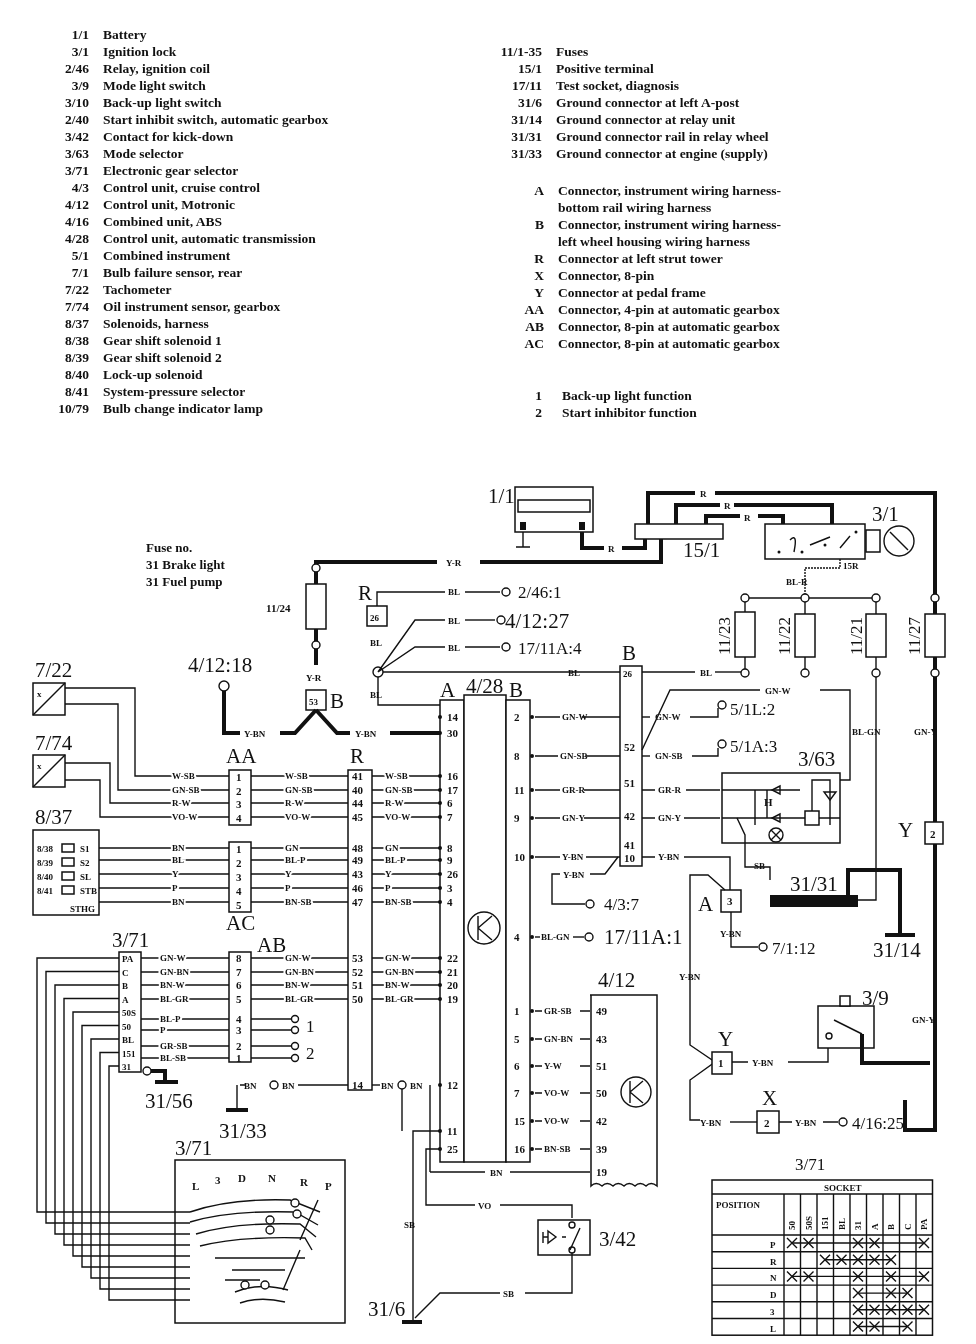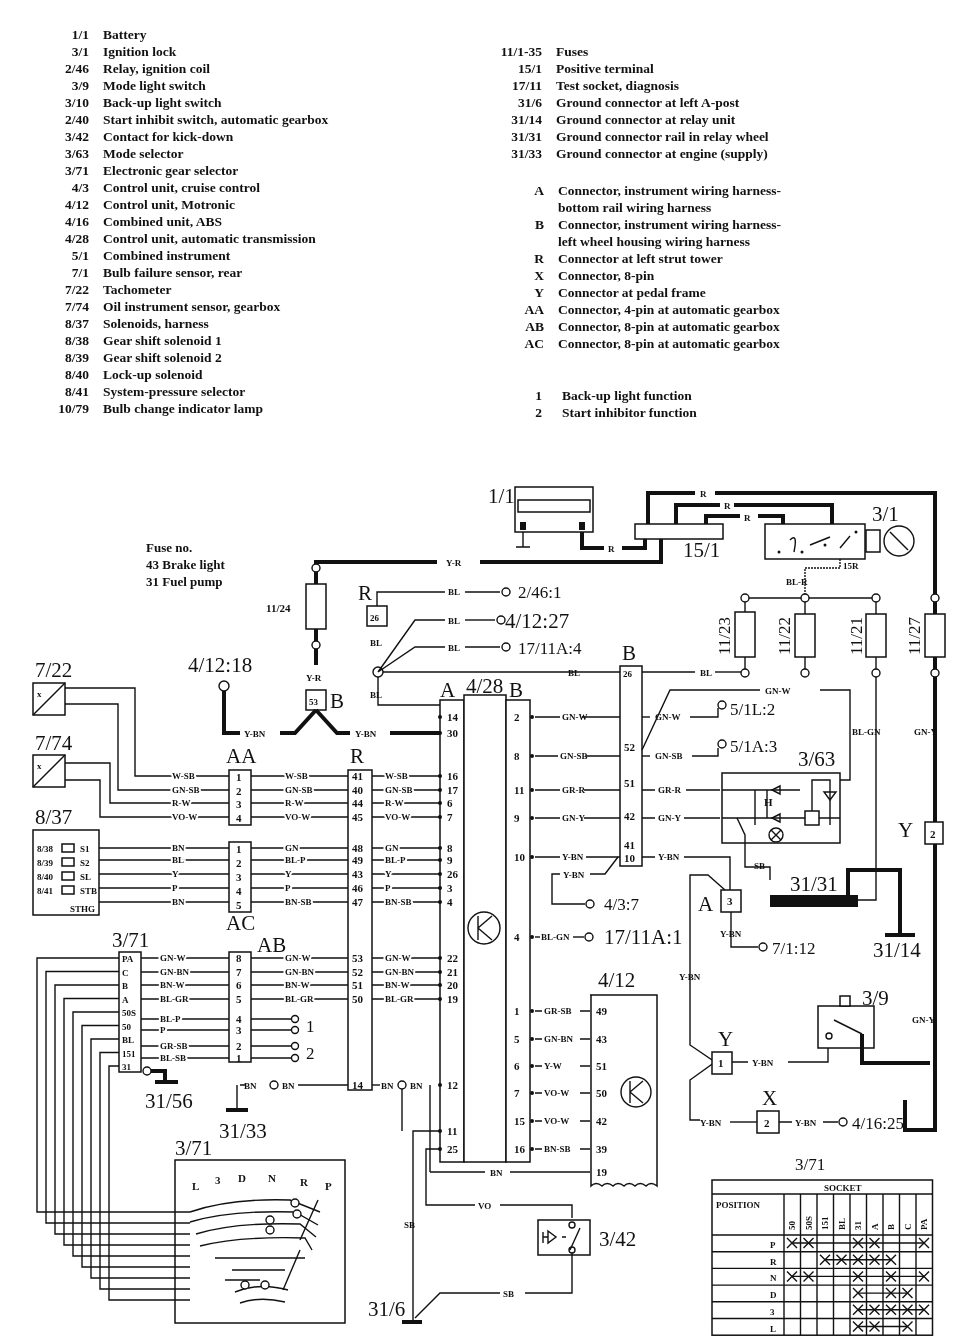--- a/index.html
+++ b/index.html
@@ -202,21 +202,21 @@
       <span class="code">1</span>
       <span class="desc">Back-up light function</span>
     </div>
     <div class="row">
       <span class="code">2</span>
       <span class="desc">Start inhibitor function</span>
     </div>
   </div>
 <div class="legend" id="fuse-note">
   <div>Fuse no.</div>
-  <div>43  Brake light</div>
+  <div>31  Brake light</div>
   <div>31  Fuel pump</div>
 </div>
 
 <svg id="diagram" width="976" height="1344" viewBox="0 0 976 1344">
 
   <g>
     <rect class="box" x="515" y="487" width="78" height="45"></rect>
     <rect class="box" x="518" y="500" width="72" height="12"></rect>
     <rect x="520" y="522" width="6" height="8" fill="#111"></rect>
     <rect x="579" y="522" width="6" height="8" fill="#111"></rect>

